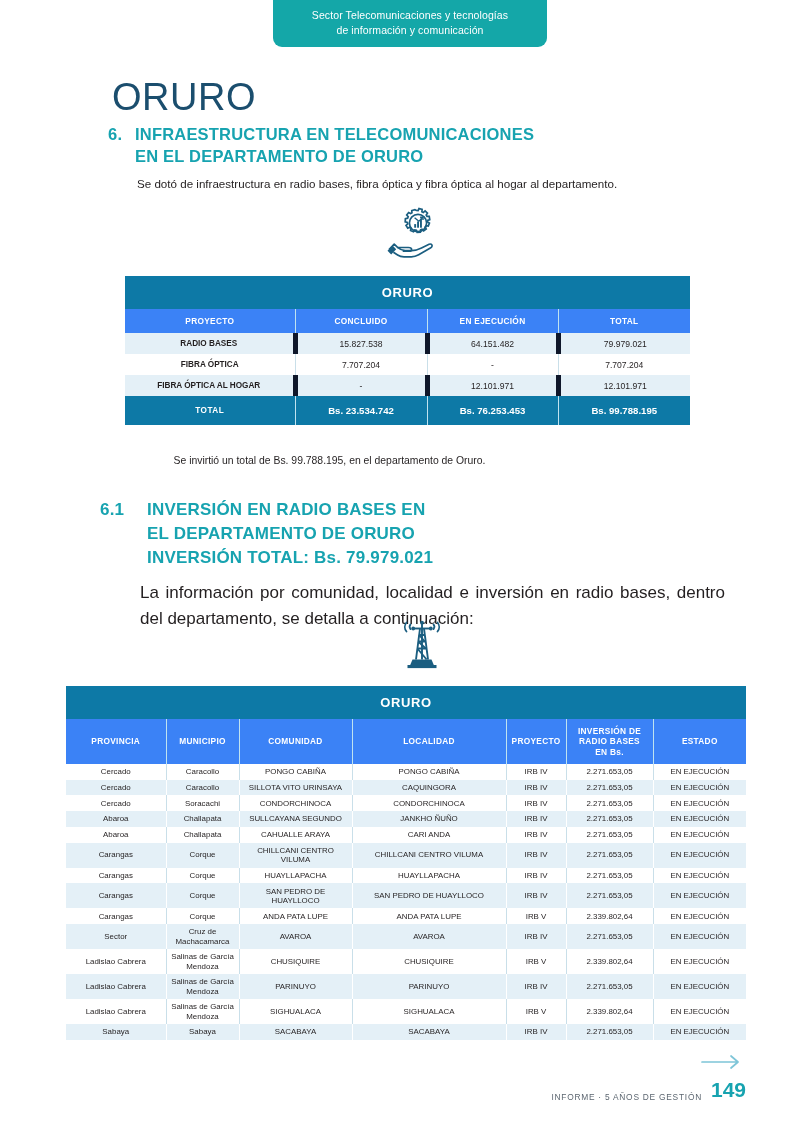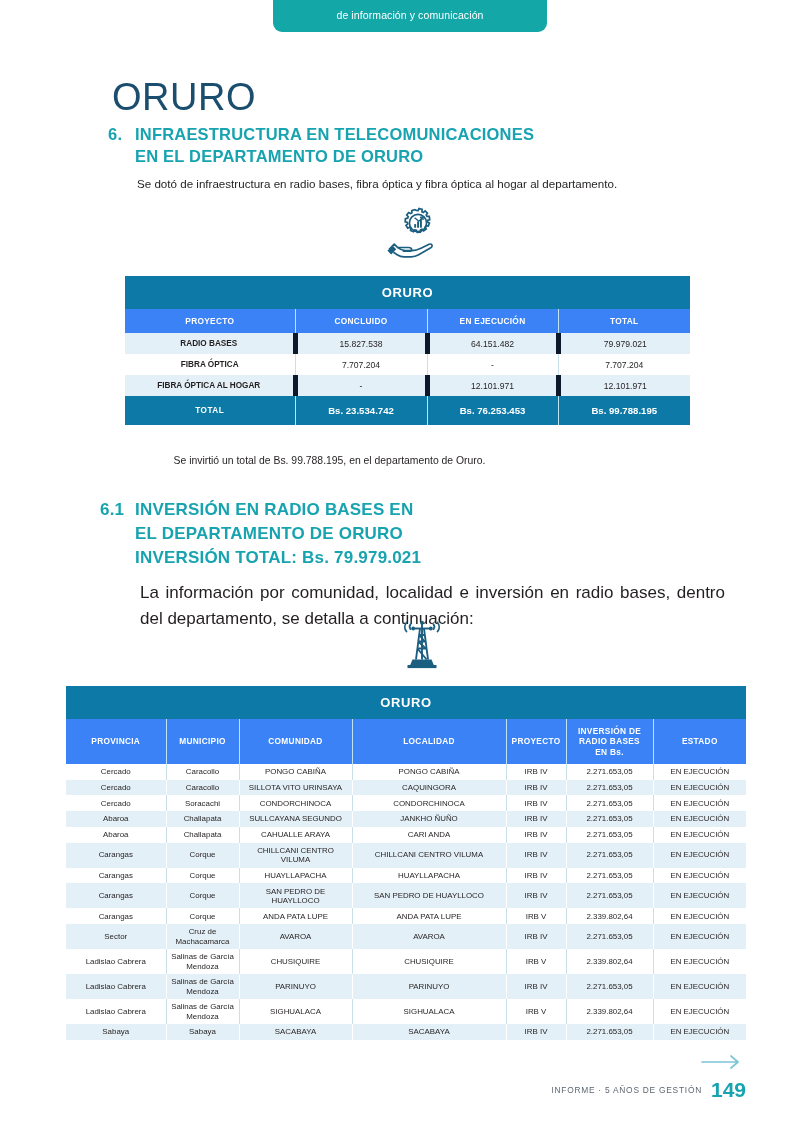--- a/index.html
+++ b/index.html
@@ -105,21 +105,21 @@
   .caption{
     position:absolute;left:0;top:455px;width:659px;
     text-align:center;font-size:10.4px;
     color:#231f20;
   }
 
   
   .sec-head2{
     position:absolute;left:100px;top:498px;width:620px;
     color:#17a3b0;font-size:17px;font-weight:600;
-    line-height:1.42;letter-spacing:.2px;display:flex;
+    line-height:1.42;letter-spacing:.2px;display:flex;gap:12px;
   }
   .sec-head2 .sec-num{width:35px;flex:0 0 35px;}
   .intro2{
     position:absolute;left:140px;top:580px;width:585px;
     font-size:17px;line-height:1.55;text-align:justify;
   }
 
   
   #table-detail{left:66px;top:686px;width:680px;}
   #table-detail td{
@@ -133,28 +133,29 @@
   #table-detail tbody tr.plain td{background:#ffffff;}
 
   
   .arrow{
     position:absolute;left:700px;top:1054px;
     width:42px;height:16px;
   }
   .footer{
     position:absolute;right:54px;top:1078px;
     font-size:8.4px;letter-spacing:.75px;color:#5c6670;
-    display:flex;align-items:center;gap:9px;
+    display:flex;align-items:flex-end;gap:9px;
   }
   .pageno{font-size:21px;font-weight:bold;color:#17a3b0;letter-spacing:0;}
 </style>
 </head>
 <body>
 
 <div class="banner">
+  <div>Sector Telecomunicaciones y tecnologías</div>
   <div>de información y comunicación</div>
 </div>
 
 <div class="dept-title">ORURO</div>
 
 <div class="sec-head">
   <span class="sec-num">6.</span>
   <span class="sec-text">
     <span>INFRAESTRUCTURA EN TELECOMUNICACIONES</span><br>
     <span>EN EL DEPARTAMENTO DE ORURO</span>

